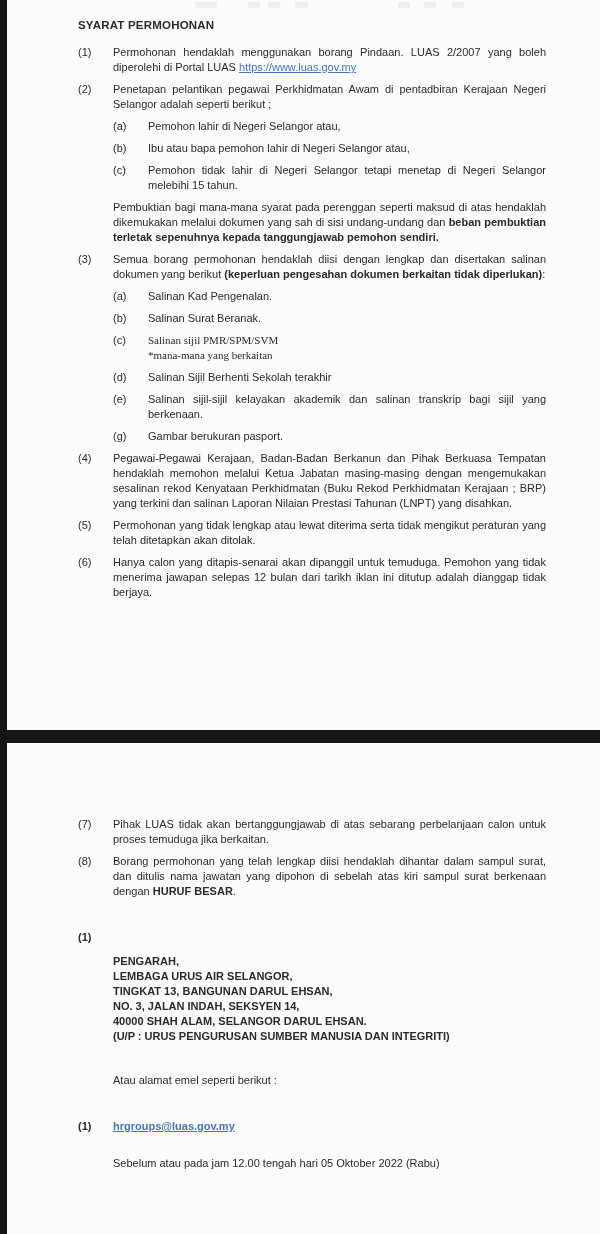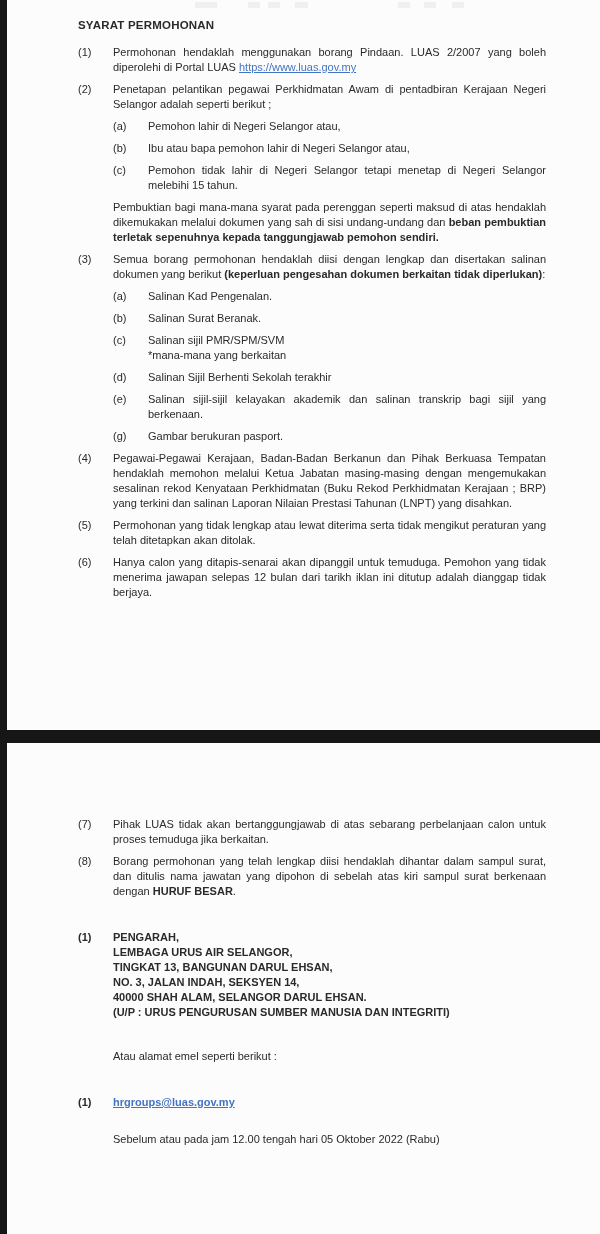--- a/index.html
+++ b/index.html
@@ -16,21 +16,21 @@
   .page1{top:0;height:730px;padding-top:18px;}
   .page2{top:743px;height:491px;padding-top:74px;}
   .doc-heading{font-size:11.5px;font-weight:bold;margin:0 0 12px 0;letter-spacing:.2px;}
   .item{display:flex;margin:0 0 7px 0;}
   .num{flex:0 0 35px;}
   .ibody{flex:1;text-align:justify;}
   .sub{margin-left:35px;}
   .note{margin:0 0 7px 35px;text-align:justify;}
   .b{font-weight:bold;}
   a.link{color:#4374c4;text-decoration:underline;}
-  .line{display:block;}
+  .line{display:block;font-family:Liberation Serif, serif;}
   .heading2{font-weight:bold;font-size:11.5px;margin:29px 0 8px 0;}
   .intro{margin:0 0 0 35px;text-align:justify;}
   .address{display:flex;margin-top:31px;margin-bottom:0;}
   .address .num{font-weight:bold;}
   .addr-line{display:block;font-weight:bold;}
   .email-intro{margin:29px 0 0 35px;}
   .email-row{display:flex;margin-top:31px;margin-bottom:0;}
   .email-row .num{font-weight:bold;}
   .email-link{font-weight:bold;}
   .deadline{margin:22px 0 0 35px;}
@@ -135,21 +135,21 @@
 
     <div class="item">
       <span class="num">(8)</span>
       <span class="ibody"><span>Borang permohonan yang telah lengkap diisi hendaklah dihantar dalam sampul surat, dan ditulis nama jawatan yang dipohon di sebelah atas kiri sampul surat berkenaan dengan </span><span class="b">HURUF BESAR</span><span>.</span></span>
     </div>
 
 
 
     <div class="item address">
       <span class="num">(1)</span>
-      <span class="ibody" style="text-align:left;">
+      <span class="ibody" style="text-align:left;margin-top:24px;">
         <span class="addr-line">PENGARAH,</span>
         <span class="addr-line">LEMBAGA URUS AIR SELANGOR,</span>
         <span class="addr-line">TINGKAT 13, BANGUNAN DARUL EHSAN,</span>
         <span class="addr-line">NO. 3, JALAN INDAH, SEKSYEN 14,</span>
         <span class="addr-line">40000 SHAH ALAM, SELANGOR DARUL EHSAN.</span>
         <span class="addr-line">(U/P : URUS PENGURUSAN SUMBER MANUSIA DAN INTEGRITI)</span>
       </span>
     </div>
 
     <div class="email-intro">Atau alamat emel seperti berikut :</div>

